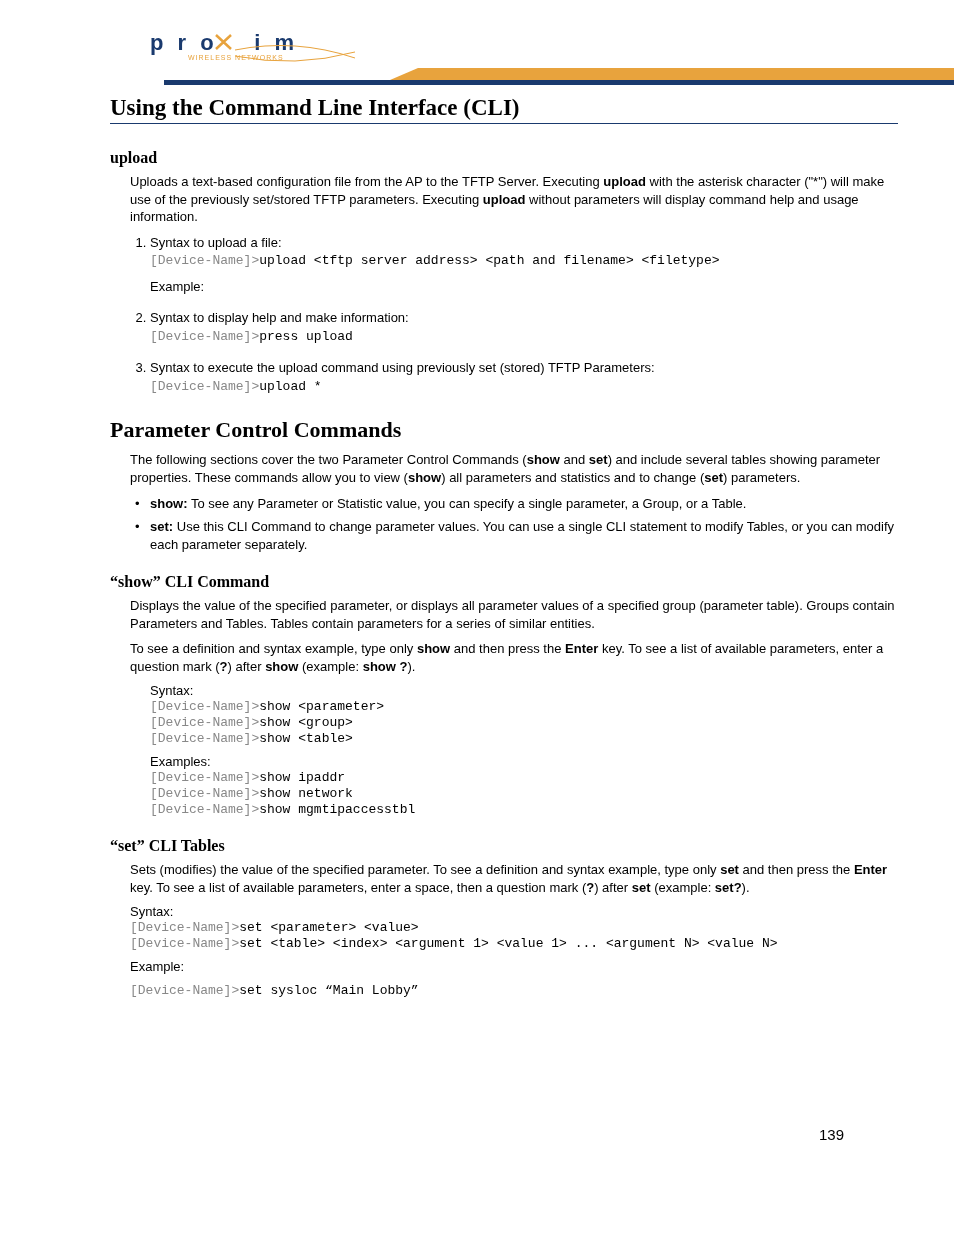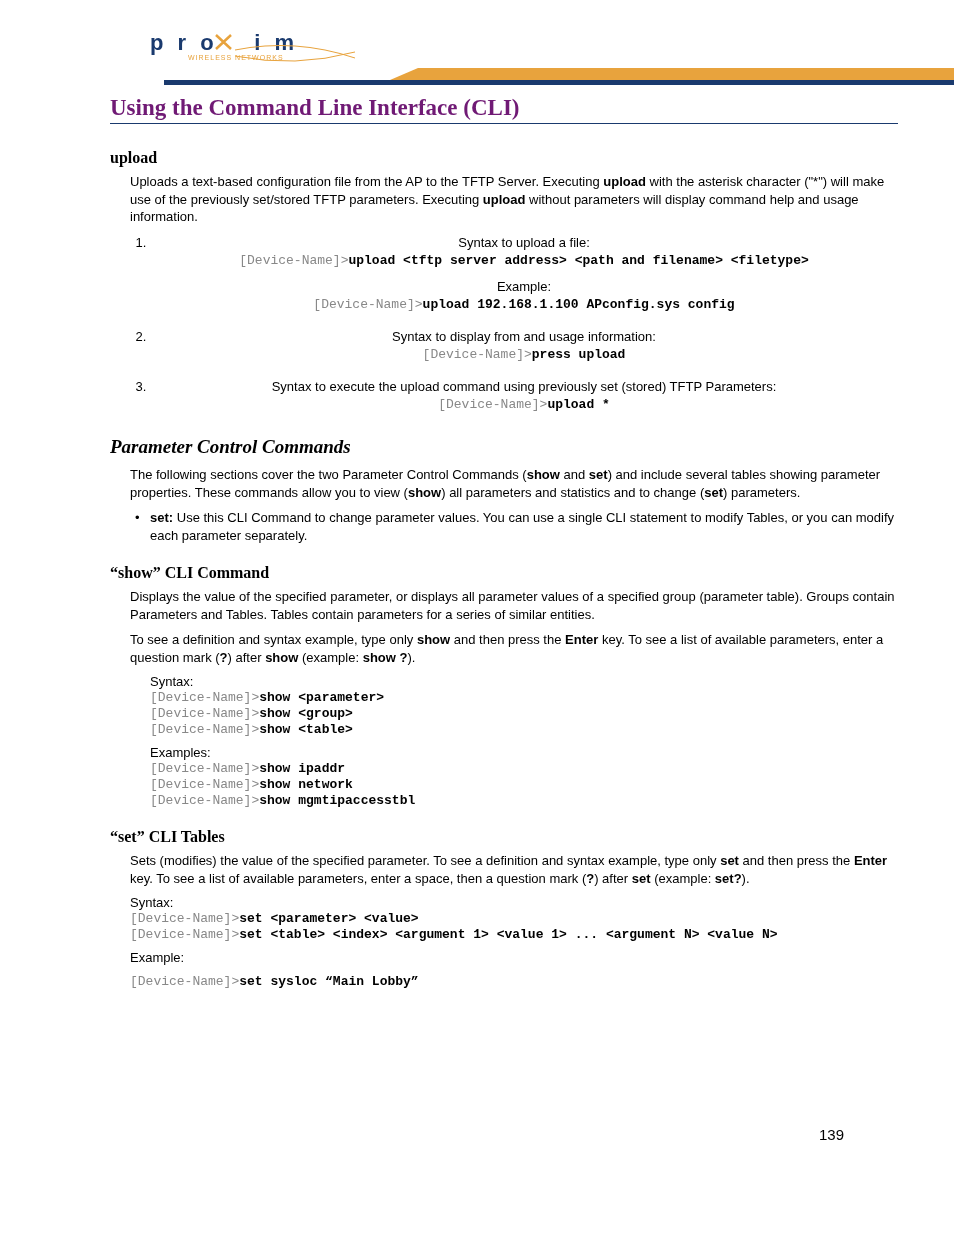--- a/index.html
+++ b/index.html
@@ -67,49 +67,47 @@
   .navy-bar {
     position: absolute;
     right: -110px;
     top: 50px;
     height: 5px;
     width: 844px;
     background: #1a3a6e;
   }
   h1.doc-title {
     font-family: "Times New Roman", serif;
-    color: #701a75;
+    color: #000000;
     font-size: 23px;
     font-weight: bold;
     border-bottom: 1.5px solid #1a3a6e;
     padding-bottom: 2px;
     margin: 8px 0 25px 0;
   }
   h2.sec {
     font-family: "Times New Roman", serif;
-    font-size: 19px;
+    font-size: 22px;
     font-weight: bold;
     margin: 22px 0 8px 0;
-    font-style: italic;
   }
   h3.sub {
     font-family: "Times New Roman", serif;
     font-size: 16px;
     font-weight: bold;
     margin: 20px 0 6px 0;
   }
   .body-text {
     margin-left: 20px;
     line-height: 1.35;
     margin-bottom: 8px;
   }
   ol.numlist {
     margin: 6px 0 0 20px;
     padding-left: 20px;
-    text-align: center;
   }
   ol.numlist > li {
     margin-bottom: 14px;
     line-height: 1.35;
   }
   ul.bullets {
     margin: 4px 0 0 20px;
     padding-left: 20px;
     list-style-type: none;
   }
@@ -122,21 +120,21 @@
     content: "•";
     position: absolute;
     left: -15px;
   }
   .code {
     font-family: "Courier New", monospace;
     font-size: 13px;
     white-space: pre;
   }
   .prompt { color: #888; }
-  .cmd { font-weight: bold; }
+  .cmd { font-weight: normal; }
   .indent1 { margin-left: 40px; }
   .indent2 { margin-left: 20px; }
   .spacer { height: 8px; }
   .pagenum {
     position: absolute;
     bottom: 32px;
     right: 110px;
     font-size: 15px;
   }
 </style>
@@ -172,37 +170,37 @@
   <div class="body-text">
     <span>Uploads a text-based configuration file from the AP to the TFTP Server. Executing </span><b>upload</b><span> with the asterisk character ("*") will make use of the previously set/stored TFTP parameters. Executing </span><b>upload</b><span> without parameters will display command help and usage information.</span>
   </div>
 
   <ol class="numlist">
     <li>
       <span>Syntax to upload a file:</span><br>
       <span class="code"><span class="prompt">[Device-Name]&gt;</span><span class="cmd">upload &lt;tftp server address&gt; &lt;path and filename&gt; &lt;filetype&gt;</span></span>
       <div class="spacer"></div>
       <span>Example:</span><br>
-      <span class="code"><span class="prompt">[Device-Name]&gt;</span><span class="cmd">upload 192.168.1.100 APconfig.sys config</span></span>
     </li>
     <li>
-      <span>Syntax to display from and usage information:</span><br>
+      <span>Syntax to display help and make information:</span><br>
       <span class="code"><span class="prompt">[Device-Name]&gt;</span><span class="cmd">press upload</span></span>
     </li>
     <li>
       <span>Syntax to execute the upload command using previously set (stored) TFTP Parameters:</span><br>
       <span class="code"><span class="prompt">[Device-Name]&gt;</span><span class="cmd">upload *</span></span>
     </li>
   </ol>
 
   <h2 class="sec">Parameter Control Commands</h2>
   <div class="body-text">
     <span>The following sections cover the two Parameter Control Commands (</span><b>show</b><span> and </span><b>set</b><span>) and include several tables showing parameter properties. These commands allow you to view (</span><b>show</b><span>) all parameters and statistics and to change (</span><b>set</b><span>) parameters.</span>
   </div>
   <ul class="bullets">
+    <li><b>show:</b><span> To see any Parameter or Statistic value, you can specify a single parameter, a Group, or a Table.</span></li>
     <li><b>set:</b><span> Use this CLI Command to change parameter values. You can use a single CLI statement to modify Tables, or you can modify each parameter separately.</span></li>
   </ul>
 
   <h3 class="sub">“show” CLI Command</h3>
   <div class="body-text">Displays the value of the specified parameter, or displays all parameter values of a specified group (parameter table). Groups contain Parameters and Tables. Tables contain parameters for a series of similar entities.</div>
   <div class="body-text">
     <span>To see a definition and syntax example, type only </span><b>show</b><span> and then press the </span><b>Enter</b><span> key. To see a list of available parameters, enter a question mark (</span><b>?</b><span>) after </span><b>show</b><span> (example: </span><b>show ?</b><span>).</span>
   </div>
   <div class="indent1">
     <span>Syntax:</span><br>

